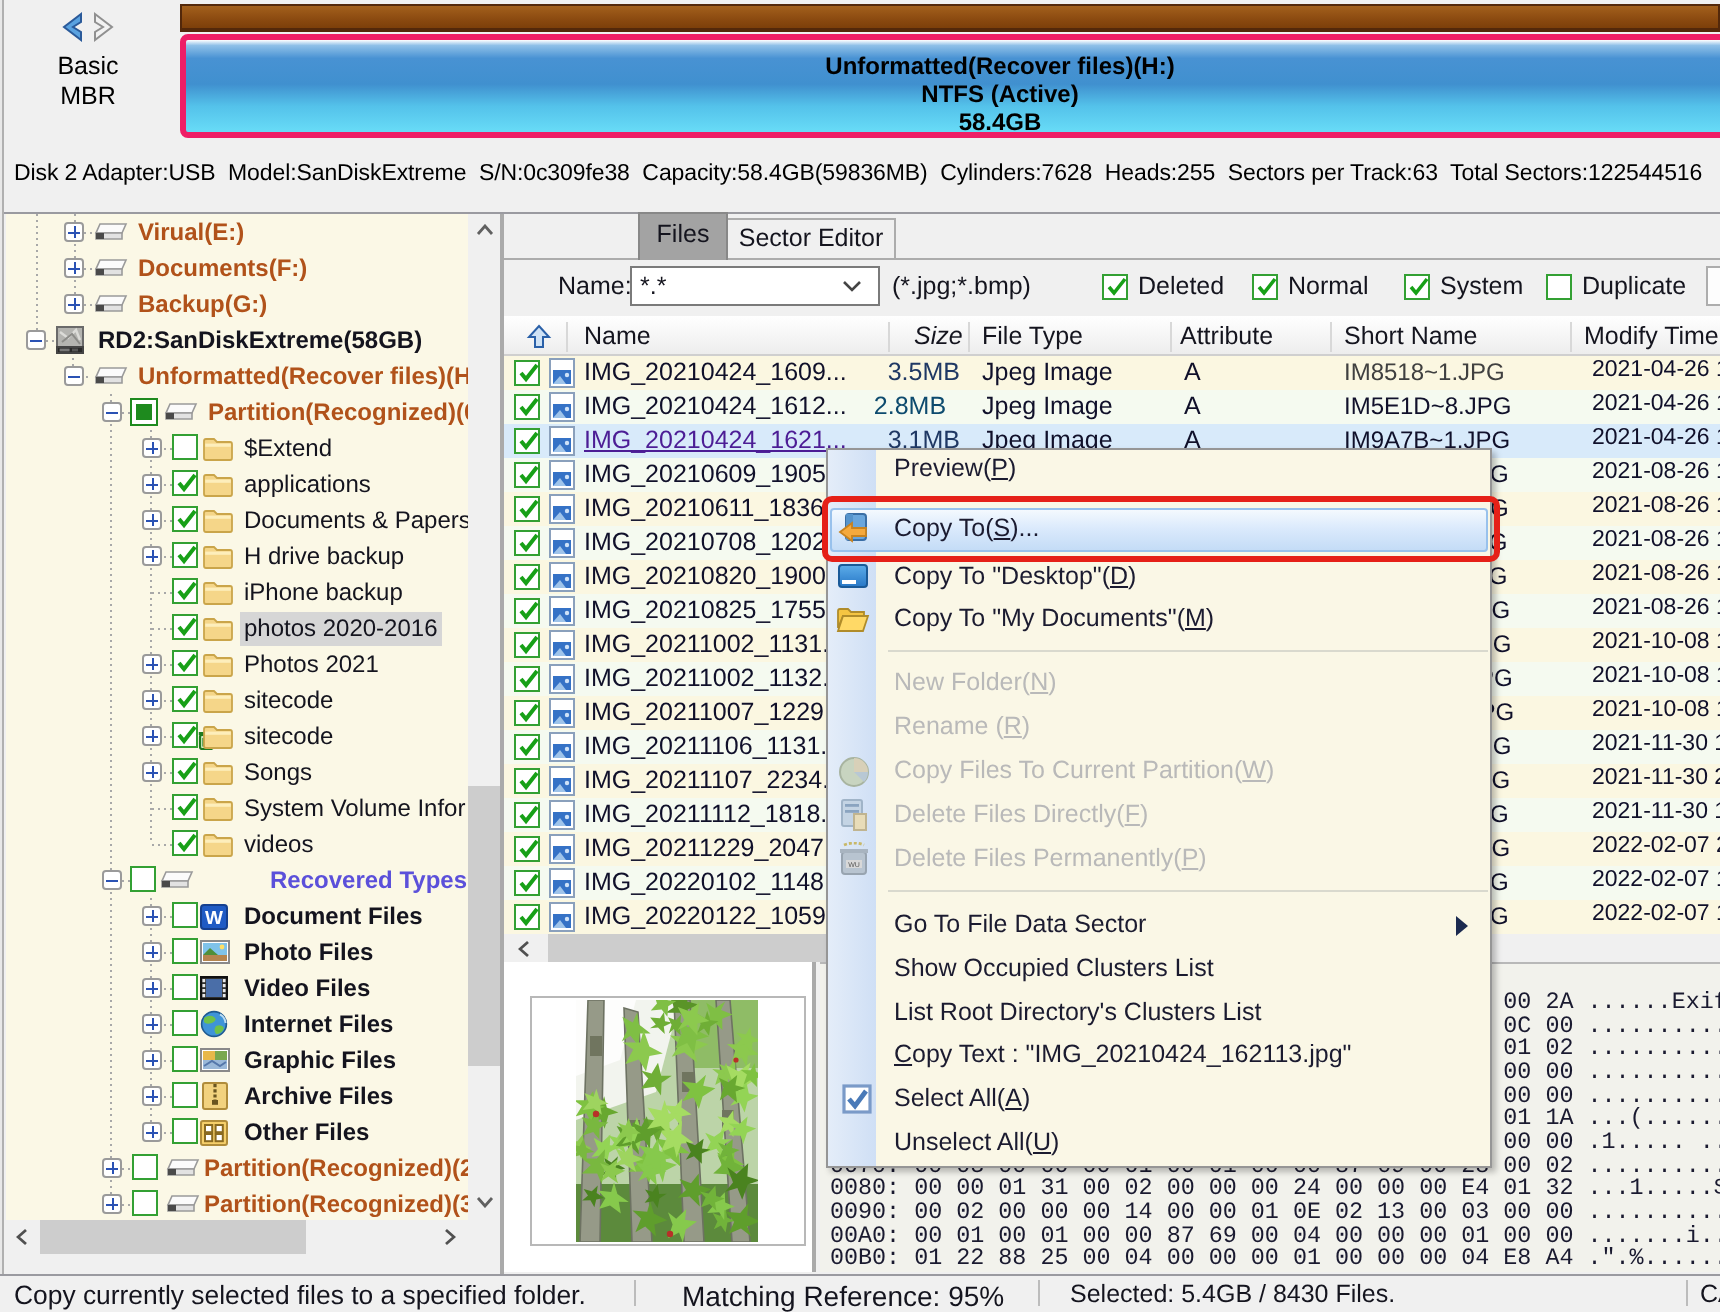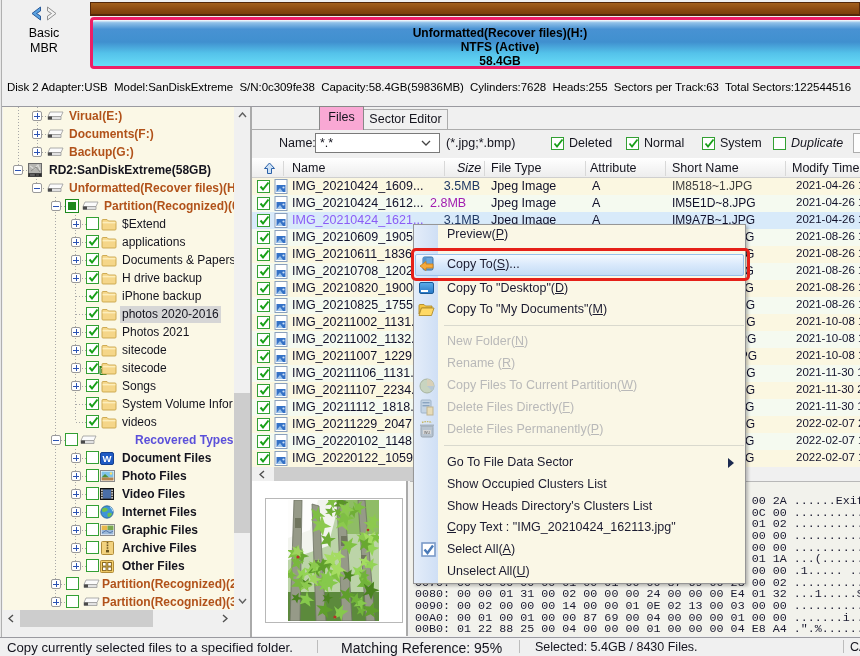--- a/index.html
+++ b/index.html
@@ -406,21 +406,21 @@
 <svg class="a" style="left:82px;top:597px" width="19" height="10" viewBox="0 0 19 10">
 <polygon points="4,1 17,1 15,5.5 2,5.5" fill="#fbfbfb" stroke="#9a9a9a" stroke-width="0.8"></polygon>
 <polygon points="2,5.5 15,5.5 15,8.5 2,8.5" fill="#e2e2e2" stroke="#9a9a9a" stroke-width="0.8"></polygon>
 <polygon points="2,5.5 6,5.5 6,8.5 2,8.5" fill="#4a4a4a"></polygon>
 </svg>
 <div class="row-txt or" style="left:100px;top:593.5px;line-height:17px;padding:0 2px;">Partition(Recognized)(3</div>
 <div class="a" style="left:252px;top:107px;width:608px;height:23px;background:#f0f0f0;"></div>
 <div class="a" style="left:259px;top:109px;width:60px;height:20px;background:#14b8a6;border:1px solid #acacac;border-bottom:none;text-align:center;line-height:19px;margin-top:44px;">Partitions</div>
 <div class="a" style="left:363px;top:109px;width:85px;height:20px;background:#f0f0f0;border:1px solid #acacac;border-bottom:none;text-align:center;line-height:19px;">Sector Editor</div>
 <div class="a" style="left:252px;top:129px;width:608px;height:1px;background:#acacac;"></div>
-<div class="a" style="left:319px;top:106px;width:45px;height:24px;background:#f9a8d4;border:1px solid #888;border-bottom:none;text-align:center;line-height:21px;">Files</div>
+<div class="a" style="left:319px;top:106px;width:45px;height:24px;background:#a3a3a3;border:1px solid #888;border-bottom:none;text-align:center;line-height:21px;">Files</div>
 <div class="a" style="left:252px;top:130px;width:608px;height:28px;background:#f0f0f0;"></div>
 <div class="a" style="left:279px;top:136px;">Name:</div>
 <div class="a" style="left:315px;top:133px;width:125px;height:20px;background:#fff;border:1px solid #7a7a7a;"></div>
 <div class="a" style="left:320px;top:136px;">*.*</div>
 <svg class="a" style="left:421px;top:140px" width="10" height="6" viewBox="0 0 10 6">
     <path d="M1 1 L5 5 L9 1" fill="none" stroke="#444" stroke-width="1.3"></path>
   </svg>
 <div class="a" style="left:446px;top:136px;">(*.jpg;*.bmp)</div>
 <div class="a" style="left:551px;top:137px;width:13px;height:13px;background:#fff;border:1.4px solid #33a033;"></div>
 <svg class="a" style="left:552.5px;top:138px" width="11" height="11" viewBox="0 0 11 11">
@@ -431,21 +431,21 @@
 <svg class="a" style="left:627.5px;top:138px" width="11" height="11" viewBox="0 0 11 11">
     <path d="M1.5 5.5 L4 8.5 L9.5 1.5" fill="none" stroke="#17a017" stroke-width="1.8"></path>
   </svg>
 <div class="a" style="left:644px;top:136px;">Normal</div>
 <div class="a" style="left:702px;top:137px;width:13px;height:13px;background:#fff;border:1.4px solid #33a033;"></div>
 <svg class="a" style="left:703.5px;top:138px" width="11" height="11" viewBox="0 0 11 11">
     <path d="M1.5 5.5 L4 8.5 L9.5 1.5" fill="none" stroke="#17a017" stroke-width="1.8"></path>
   </svg>
 <div class="a" style="left:720px;top:136px;">System</div>
 <div class="a" style="left:773px;top:137px;width:13px;height:13px;background:#fff;border:1.4px solid #33a033;"></div>
-<div class="a" style="left:791px;top:136px;font-style:italic;">Duplicate</div>
+<div class="a" style="left:791px;top:136px;">Duplicate</div>
 <div class="a" style="left:853px;top:133px;width:10px;height:20px;background:#fdfdfd;border:1px solid #adadad;"></div>
 <div class="a" style="left:252px;top:158px;width:608px;height:20px;background:linear-gradient(#ffffff,#f4f4f4 60%,#ededed);border-bottom:1px solid #cfcfcf;"></div>
 <div class="a" style="left:283px;top:161px;width:1px;height:15px;background:#d8d8d8;"></div>
 <div class="a" style="left:444px;top:161px;width:1px;height:15px;background:#d8d8d8;"></div>
 <div class="a" style="left:484px;top:161px;width:1px;height:15px;background:#d8d8d8;"></div>
 <div class="a" style="left:585px;top:161px;width:1px;height:15px;background:#d8d8d8;"></div>
 <div class="a" style="left:665px;top:161px;width:1px;height:15px;background:#d8d8d8;"></div>
 <div class="a" style="left:785px;top:161px;width:1px;height:15px;background:#d8d8d8;"></div>
 <svg class="a" style="left:263px;top:162px" width="13" height="13" viewBox="0 0 13 13">
 <path d="M6.5 1 L11.5 6.5 L8.5 6.5 L8.5 11.5 L4.5 11.5 L4.5 6.5 L1.5 6.5 Z" fill="#cfe2f5" stroke="#2a60a8" stroke-width="1"></path>
@@ -479,37 +479,37 @@
 <svg class="a" style="left:258.5px;top:197.5px" width="11" height="11" viewBox="0 0 11 11">
 <path d="M1.5 5.5 L4 8.5 L9.5 1.5" fill="none" stroke="#17a017" stroke-width="2"></path>
 </svg>
 <svg class="a" style="left:274px;top:196.0px" width="14" height="15" viewBox="0 0 14 15">
 <rect x="1" y="0.5" width="12" height="14" fill="#fff" stroke="#8aa0bc"></rect>
 <rect x="2.5" y="6" width="9" height="7" fill="#3572c6"></rect>
 <polygon points="2.5,13 6,9 9,13" fill="#9fc4ea"></polygon>
 <circle cx="9.5" cy="8.5" r="1.1" fill="#cfe2f8"></circle>
 </svg>
 <div class="a" style="left:292px;top:195.5px;white-space:nowrap;color:#10102a;">IMG_20210424_1612...</div>
-<div class="a" style="left:430px;top:195.5px;width:50px;text-align:left;color:#a21caf;">2.8MB</div>
+<div class="a" style="left:430px;top:195.5px;width:50px;text-align:center;color:#0c4a6e;">2.8MB</div>
 <div class="a" style="left:491px;top:195.5px;color:#10102a;">Jpeg Image</div>
 <div class="a" style="left:592px;top:195.5px;color:#10102a;">A</div>
 <div class="a" style="left:672px;top:196.0px;color:#10102a;font-size:12px;">IM5E1D~8.JPG</div>
 <div class="a" style="left:796px;top:196.0px;width:64px;overflow:hidden;white-space:nowrap;color:#10102a;font-size:11.5px;">2021-04-26 16:12:3</div>
 <div class="a" style="left:252px;top:212px;width:608px;height:17px;background:#d8eafa;"></div>
 <div class="cb" style="left:257px;top:214.0px;"></div>
 <svg class="a" style="left:258.5px;top:214.5px" width="11" height="11" viewBox="0 0 11 11">
 <path d="M1.5 5.5 L4 8.5 L9.5 1.5" fill="none" stroke="#17a017" stroke-width="2"></path>
 </svg>
 <svg class="a" style="left:274px;top:213.0px" width="14" height="15" viewBox="0 0 14 15">
 <rect x="1" y="0.5" width="12" height="14" fill="#fff" stroke="#8aa0bc"></rect>
 <rect x="2.5" y="6" width="9" height="7" fill="#3572c6"></rect>
 <polygon points="2.5,13 6,9 9,13" fill="#9fc4ea"></polygon>
 <circle cx="9.5" cy="8.5" r="1.1" fill="#cfe2f8"></circle>
 </svg>
-<div class="a" style="left:292px;top:212.5px;white-space:nowrap;color:#8b5cf6;">IMG_20210424_1621...</div>
+<div class="a" style="left:292px;top:212.5px;white-space:nowrap;color:#4c1d95;text-decoration:underline;">IMG_20210424_1621...</div>
 <div class="a" style="left:430px;top:212.5px;width:50px;text-align:right;color:#1f3864;">3.1MB</div>
 <div class="a" style="left:491px;top:212.5px;color:#10102a;">Jpeg Image</div>
 <div class="a" style="left:592px;top:212.5px;color:#10102a;">A</div>
 <div class="a" style="left:672px;top:213.0px;color:#10102a;font-size:12px;">IM9A7B~1.JPG</div>
 <div class="a" style="left:796px;top:213.0px;width:64px;overflow:hidden;white-space:nowrap;color:#10102a;font-size:11.5px;">2021-04-26 16:21:1</div>
 <div class="a" style="left:252px;top:229px;width:608px;height:17px;background:#f5faf0;"></div>
 <div class="cb" style="left:257px;top:231.0px;"></div>
 <svg class="a" style="left:258.5px;top:231.5px" width="11" height="11" viewBox="0 0 11 11">
 <path d="M1.5 5.5 L4 8.5 L9.5 1.5" fill="none" stroke="#17a017" stroke-width="2"></path>
 </svg>
@@ -872,21 +872,21 @@
 <div class="mi dis" style="left:447px;top:353.3px;">Rename (<u>R</u>)</div>
 <div class="mi dis" style="left:447px;top:375.3px;">Copy Files To Current Partition(<u>W</u>)</div>
 <div class="mi dis" style="left:447px;top:397.3px;">Delete Files Directly(<u>F</u>)</div>
 <div class="mi dis" style="left:447px;top:419.3px;">Delete Files Permanently(<u>P</u>)</div>
 <div class="msep" style="left:444px;top:445px;width:300px;"></div>
 <div class="mi" style="left:447px;top:452.3px;">Go To File Data Sector</div>
 <svg class="a" style="left:728px;top:458px" width="6" height="10" viewBox="0 0 6 10">
     <polygon points="0,0 6,5 0,10" fill="#1b2a50"></polygon>
   </svg>
 <div class="mi" style="left:447px;top:474.3px;">Show Occupied Clusters List</div>
-<div class="mi" style="left:447px;top:496.3px;">Show Heads Directory's Clusters List</div>
+<div class="mi" style="left:447px;top:496.3px;">List Root Directory's Clusters List</div>
 <div class="mi" style="left:447px;top:517.3px;"><u>C</u>opy Text : "IMG_20210424_162113.jpg"</div>
 <div class="mi" style="left:447px;top:539.3px;">Select All(<u>A</u>)</div>
 <div class="mi" style="left:447px;top:561.3px;">Unselect All(<u>U</u>)</div>
 <svg class="a" style="left:419px;top:256px" width="18" height="18" viewBox="0 0 18 18">
 <rect x="4" y="1" width="10" height="13" rx="1.5" fill="#6aa6dc" stroke="#3a6ea5"></rect>
 <rect x="4" y="1" width="3.5" height="13" fill="#5694cc"></rect>
 <polygon points="1,10 7,5.5 7,8 14,8 14,12 7,12 7,14.5" fill="#f5a93c" stroke="#c8821e" stroke-width="0.9"></polygon>
 </svg>
 <div class="a" style="left:419px;top:282px;width:15px;height:12px;background:linear-gradient(#5aaae8,#2a7ac8);border:1px solid #1a5a98;border-radius:2px;"></div>
 <div class="a" style="left:421px;top:290px;width:7px;height:2px;background:#fff;"></div>

